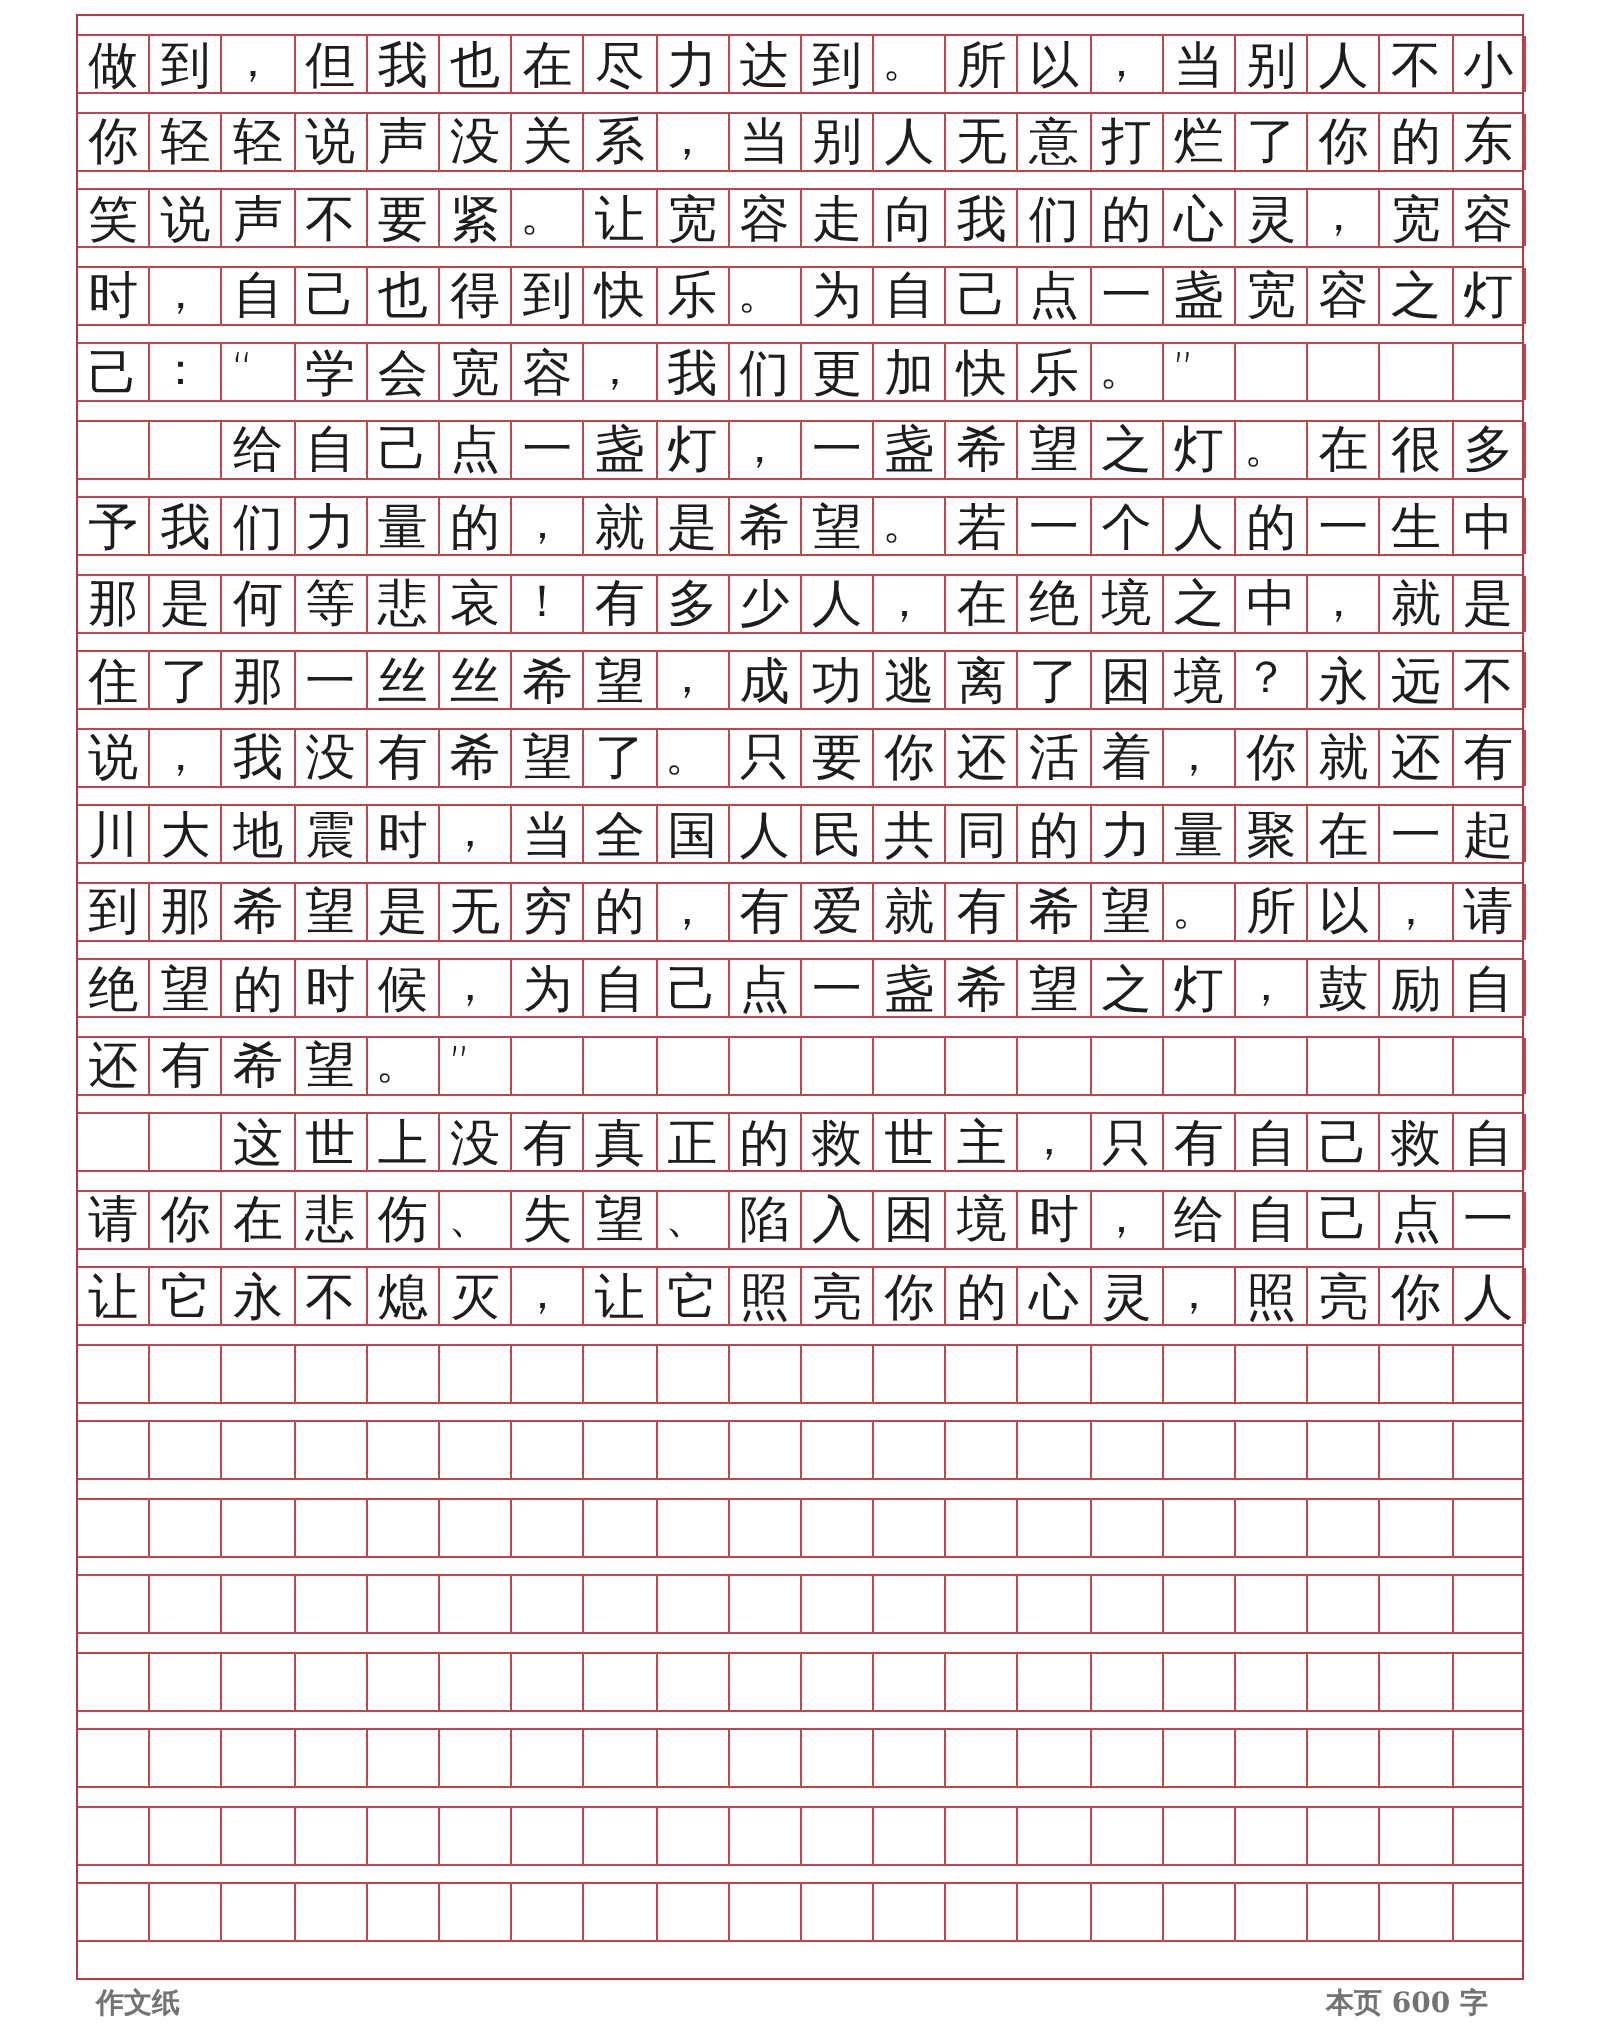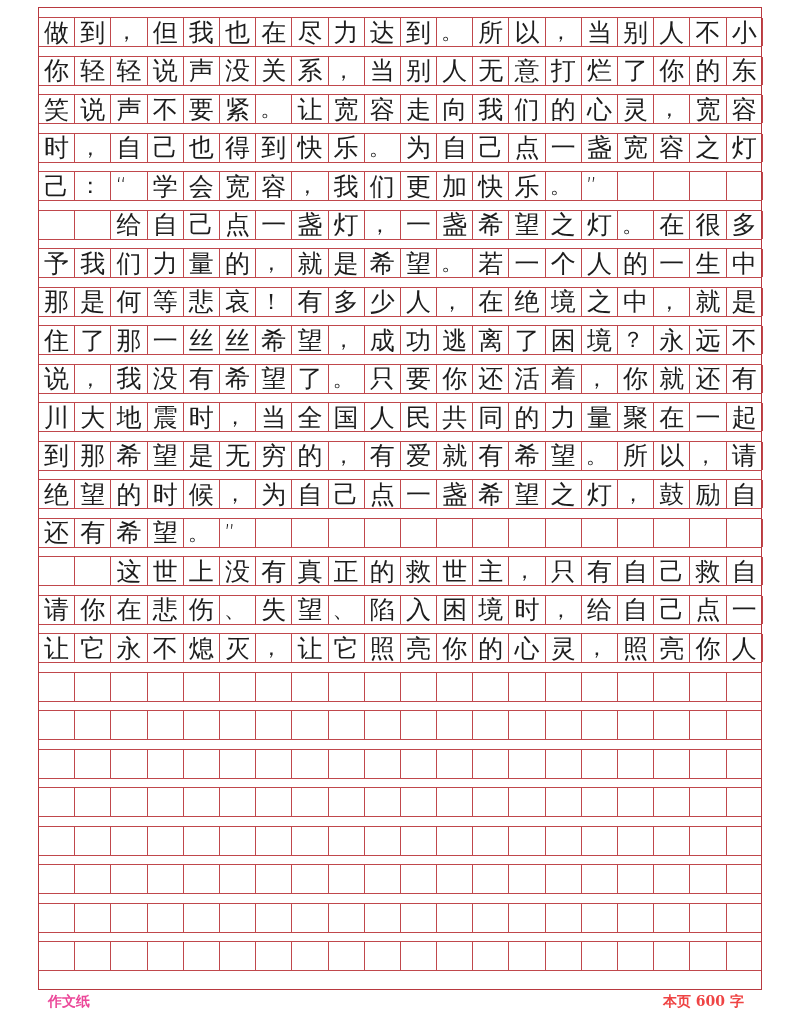--- a/index.html
+++ b/index.html
@@ -14,23 +14,23 @@
   .cell { flex:0 0 auto; width:36.2px; height:100%; box-sizing:border-box;
           border-right:1.2px solid #c0474c; position:relative;
           display:flex; align-items:center; justify-content:center;
           font-size:25px; line-height:1; color:#1d1d1d;
           font-family:"DejaVu Sans", sans-serif; font-weight:300; }
   .cell:last-child { border-right:none; }
   .cell.punct { justify-content:flex-start; padding-left:4px; font-size:22px; }
   .overflow { position:absolute; left:727px; top:0; height:100%;
               display:flex; align-items:center; font-size:22px; color:#1d1d1d; }
   .footer-left { position:absolute; left:48px; top:993px; font-size:14px;
-                 color:#ec4899; font-family:"DejaVu Serif", serif; font-weight:bold; }
+                 color:#737373; font-family:"DejaVu Serif", serif; font-weight:bold; }
   .footer-right { position:absolute; left:663px; top:993px; font-size:14px;
-                  color:#ef4444; font-family:"DejaVu Serif", serif; font-weight:bold;text-align:center; }
+                  color:#737373; font-family:"DejaVu Serif", serif; font-weight:bold;text-align:center; }
 </style>
 </head>
 <body>
 
 <div class="sheet">
   <div class="grid" id="grid">
       <div class="row" style="top: 0px;">
         <div class="cell">做</div>
         <div class="cell">到</div>
         <div class="cell punct">，</div>

